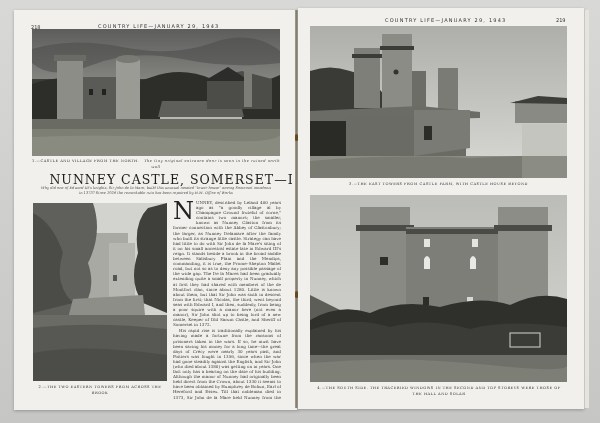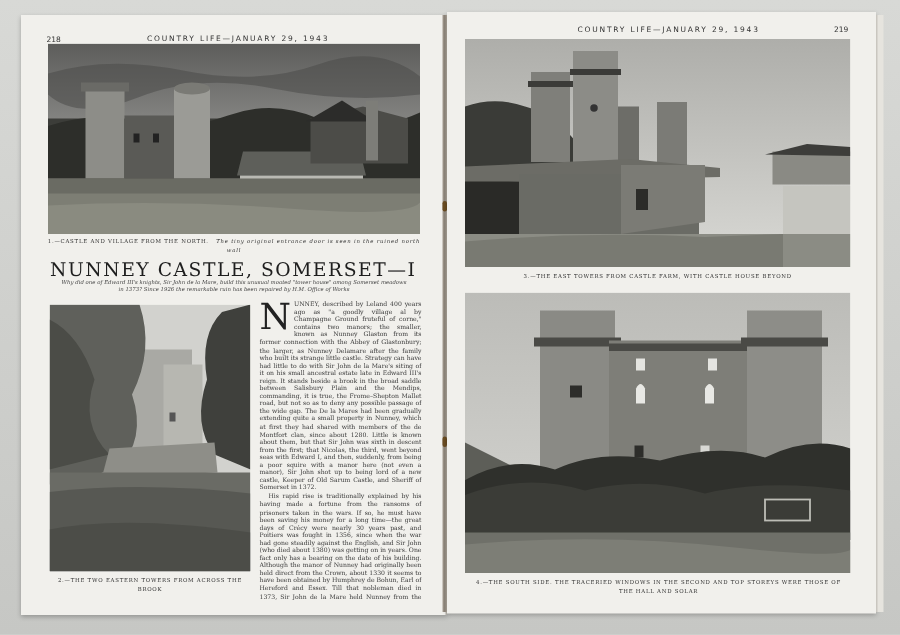--- a/index.html
+++ b/index.html
@@ -7,21 +7,21 @@
   .desk{position:absolute;inset:0;background:linear-gradient(180deg,#d8d9d6 0%,#cdcecb 60%,#c6c7c4 100%);}
   .page{position:absolute;background:#f1f0ec;box-shadow:0 1px 3px rgba(0,0,0,0.25);}
   .page.left{left:14px;top:10px;width:283px;height:400px;border-right:1px solid #b9b6ae;}
   .page.right{left:298px;top:8px;width:286px;height:401px;}
   .gutter{position:absolute;left:295px;top:10px;width:3px;height:398px;background:linear-gradient(90deg,#a79f94,#8c8378,#b6aea3);}
   .stack{position:absolute;left:584px;top:10px;width:4px;height:398px;background:#e6e4de;border-left:1px solid #c9c6bf;}
   .running{position:absolute;font-family:"DejaVu Sans",sans-serif;font-size:5px;letter-spacing:1.2px;color:#333;}
   .pagenum{position:absolute;font-family:"DejaVu Sans",sans-serif;font-size:5px;color:#333;}
   .photo{position:absolute;overflow:hidden;}
   .caption{position:absolute;font-family:"DejaVu Serif",serif;font-size:3.6px;letter-spacing:0.5px;color:#333;text-align:center;line-height:6px;}
-  .title{position:absolute;left:14px;width:283px;top:172px;text-align:center;font-family:"DejaVu Serif",serif;font-size:12.5px;letter-spacing:1px;color:#1e1e1e;}
+  .title{position:absolute;left:30px;width:283px;top:172px;text-align:center;font-family:"DejaVu Serif",serif;font-size:12.5px;letter-spacing:1px;color:#1e1e1e;}
   .standfirst{position:absolute;left:40px;width:232px;top:186px;font-style:italic;font-size:3.6px;line-height:5px;color:#444;text-align:center;}
   .body-text{position:absolute;left:173px;top:200px;width:108px;height:200px;font-size:4.1px;line-height:5.1px;color:#3a3a3a;text-align:justify;overflow:hidden;}
   .body-text p{margin:0 0 1px 0;text-indent:6px;}
   .dropcap{float:left;font-size:24px;line-height:20px;margin:1px 2px 0 0;color:#222;}
   .tack{position:absolute;width:3px;height:7px;border-radius:2px;background:#6b4d22;}
 </style>
 </head>
 <body>
 
 <div class="desk"></div>

